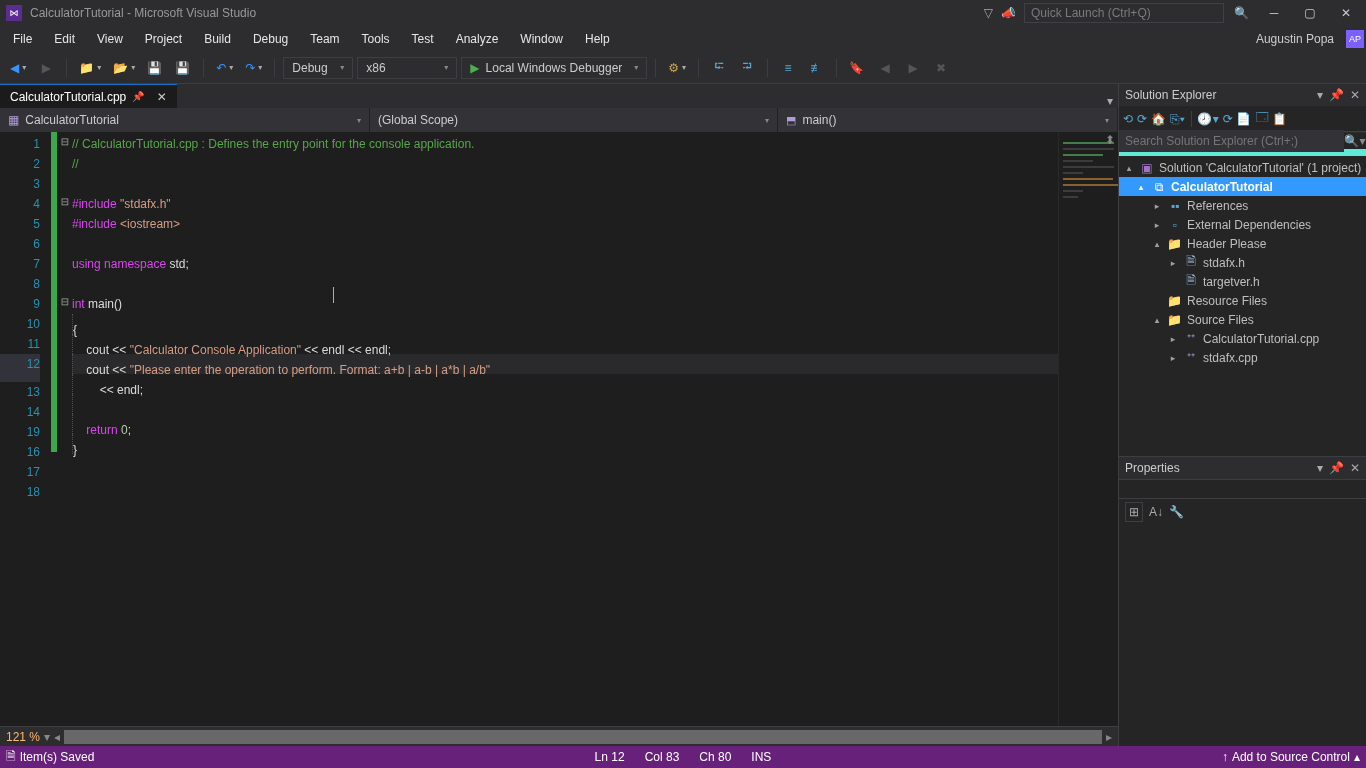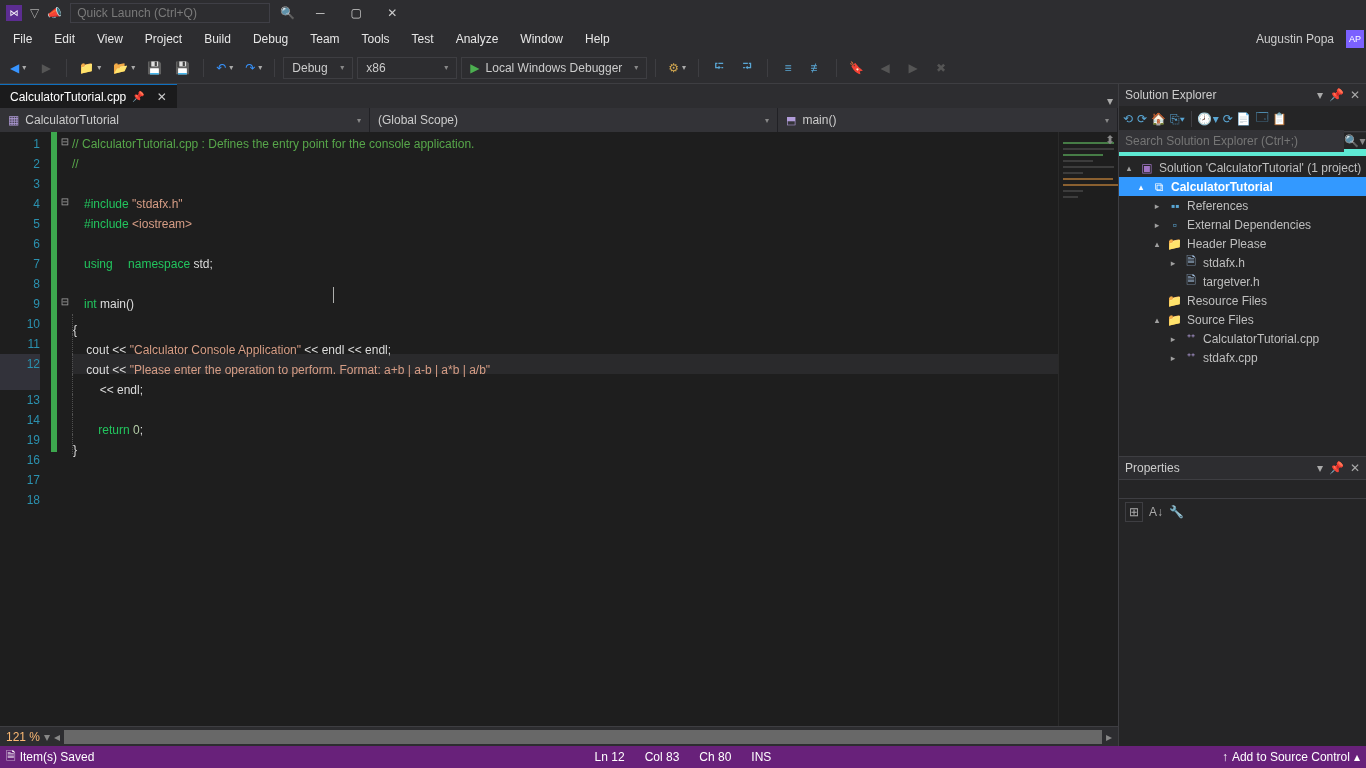--- a/index.html
+++ b/index.html
@@ -43,21 +43,21 @@
 .editwrap{flex:1;display:flex;overflow:hidden;background:#1e1e1e;position:relative;}
 .editor{flex:1;display:flex;font-family:Consolas,'Courier New',monospace;font-size:13px;line-height:20px;overflow:auto;}
 .gutter{width:50px;text-align:right;color:#2b91af;padding:2px 10px 2px 0;background:#1e1e1e;user-select:none;}
 .healthbar{width:8px;background:#1e1e1e;}
 .healthbar .h{width:6px;margin:0 1px;}
 .h.green{background:#3da74e;}
 .foldcol{width:14px;background:#1e1e1e;color:#a0a0a0;text-align:center;}
 .code{flex:1;padding:2px 0;white-space:pre;color:#dcdcdc;}
 .code .line{height:20px;}
 .ln-hl{background:#2a2a2c;}
-.k{color:#22c55e;margin-left:12px;}
+.k{color:#d946ef;}
 .str{color:#d69d85;}
 .cm{color:#57a64a;}
 .num{color:#b5cea8;}
 .guides{border-left:1px dotted #505050;display:inline-block;height:20px;}
 .minimap{width:60px;background:#1e1e1e;border-left:1px solid #2a2a2a;padding:6px 4px;}
 .minimap .mline{height:2px;margin:4px 0;background:#3c3c3c;}
 .minimap .mline.g{background:#467c46;}
 .minimap .mline.o{background:#8a6030;}
 .caret{position:absolute;width:1px;height:16px;background:#aeafad;left:333px;top:155px;}
 .split{position:absolute;right:0;top:0;width:16px;height:16px;color:#888;display:flex;align-items:center;justify-content:center;}
@@ -85,20 +85,21 @@
 .statusbar .sbitem{display:flex;align-items:center;gap:4px;}
 .statusbar .spacer{flex:1;}
 .statusbar .mid{position:absolute;left:50%;transform:translateX(-50%);display:flex;gap:20px;}
 .statusbar{position:relative;}
 </style>
 </head>
 <body>
 
 <div class="titlebar">
   <div class="vsicon">⋈</div>
+  <div class="title">CalculatorTutorial - Microsoft Visual Studio</div>
   <div class="right">
     <div style="color:#aaa;">▽</div>
     <div style="color:#aaa;">📣</div>
     <div class="ql">
         <span>Quick Launch (Ctrl+Q)</span>
       </div>
     <div class="qlsearch" style="color:#aaa;">🔍</div>
     <div class="winbtn">─</div>
     <div class="winbtn">▢</div>
     <div class="winbtn">✕</div>
@@ -192,21 +193,21 @@
             <div style="height: 20px;">2</div>
             <div style="height: 20px;">3</div>
             <div style="height: 20px;">4</div>
             <div style="height: 20px;">5</div>
             <div style="height: 20px;">6</div>
             <div style="height: 20px;">7</div>
             <div style="height: 20px;">8</div>
             <div style="height: 20px;">9</div>
             <div style="height: 20px;">10</div>
             <div style="height: 20px;">11</div>
-            <div style="height: 36px; background: rgb(50, 50, 58);">12</div>
+            <div style="height: 28px; background: rgb(50, 50, 58);">12</div>
             <div style="height: 20px;">13</div>
             <div style="height: 20px;">14</div>
             <div style="height: 20px;">19</div>
             <div style="height: 20px;">16</div>
             <div style="height: 20px;">17</div>
             <div style="height: 20px;">18</div>
           </div>
         <div class="healthbar" id="healthbar">
             <div class="h green" style="height: 20px;"></div>
             <div class="h green" style="height: 20px;"></div>

